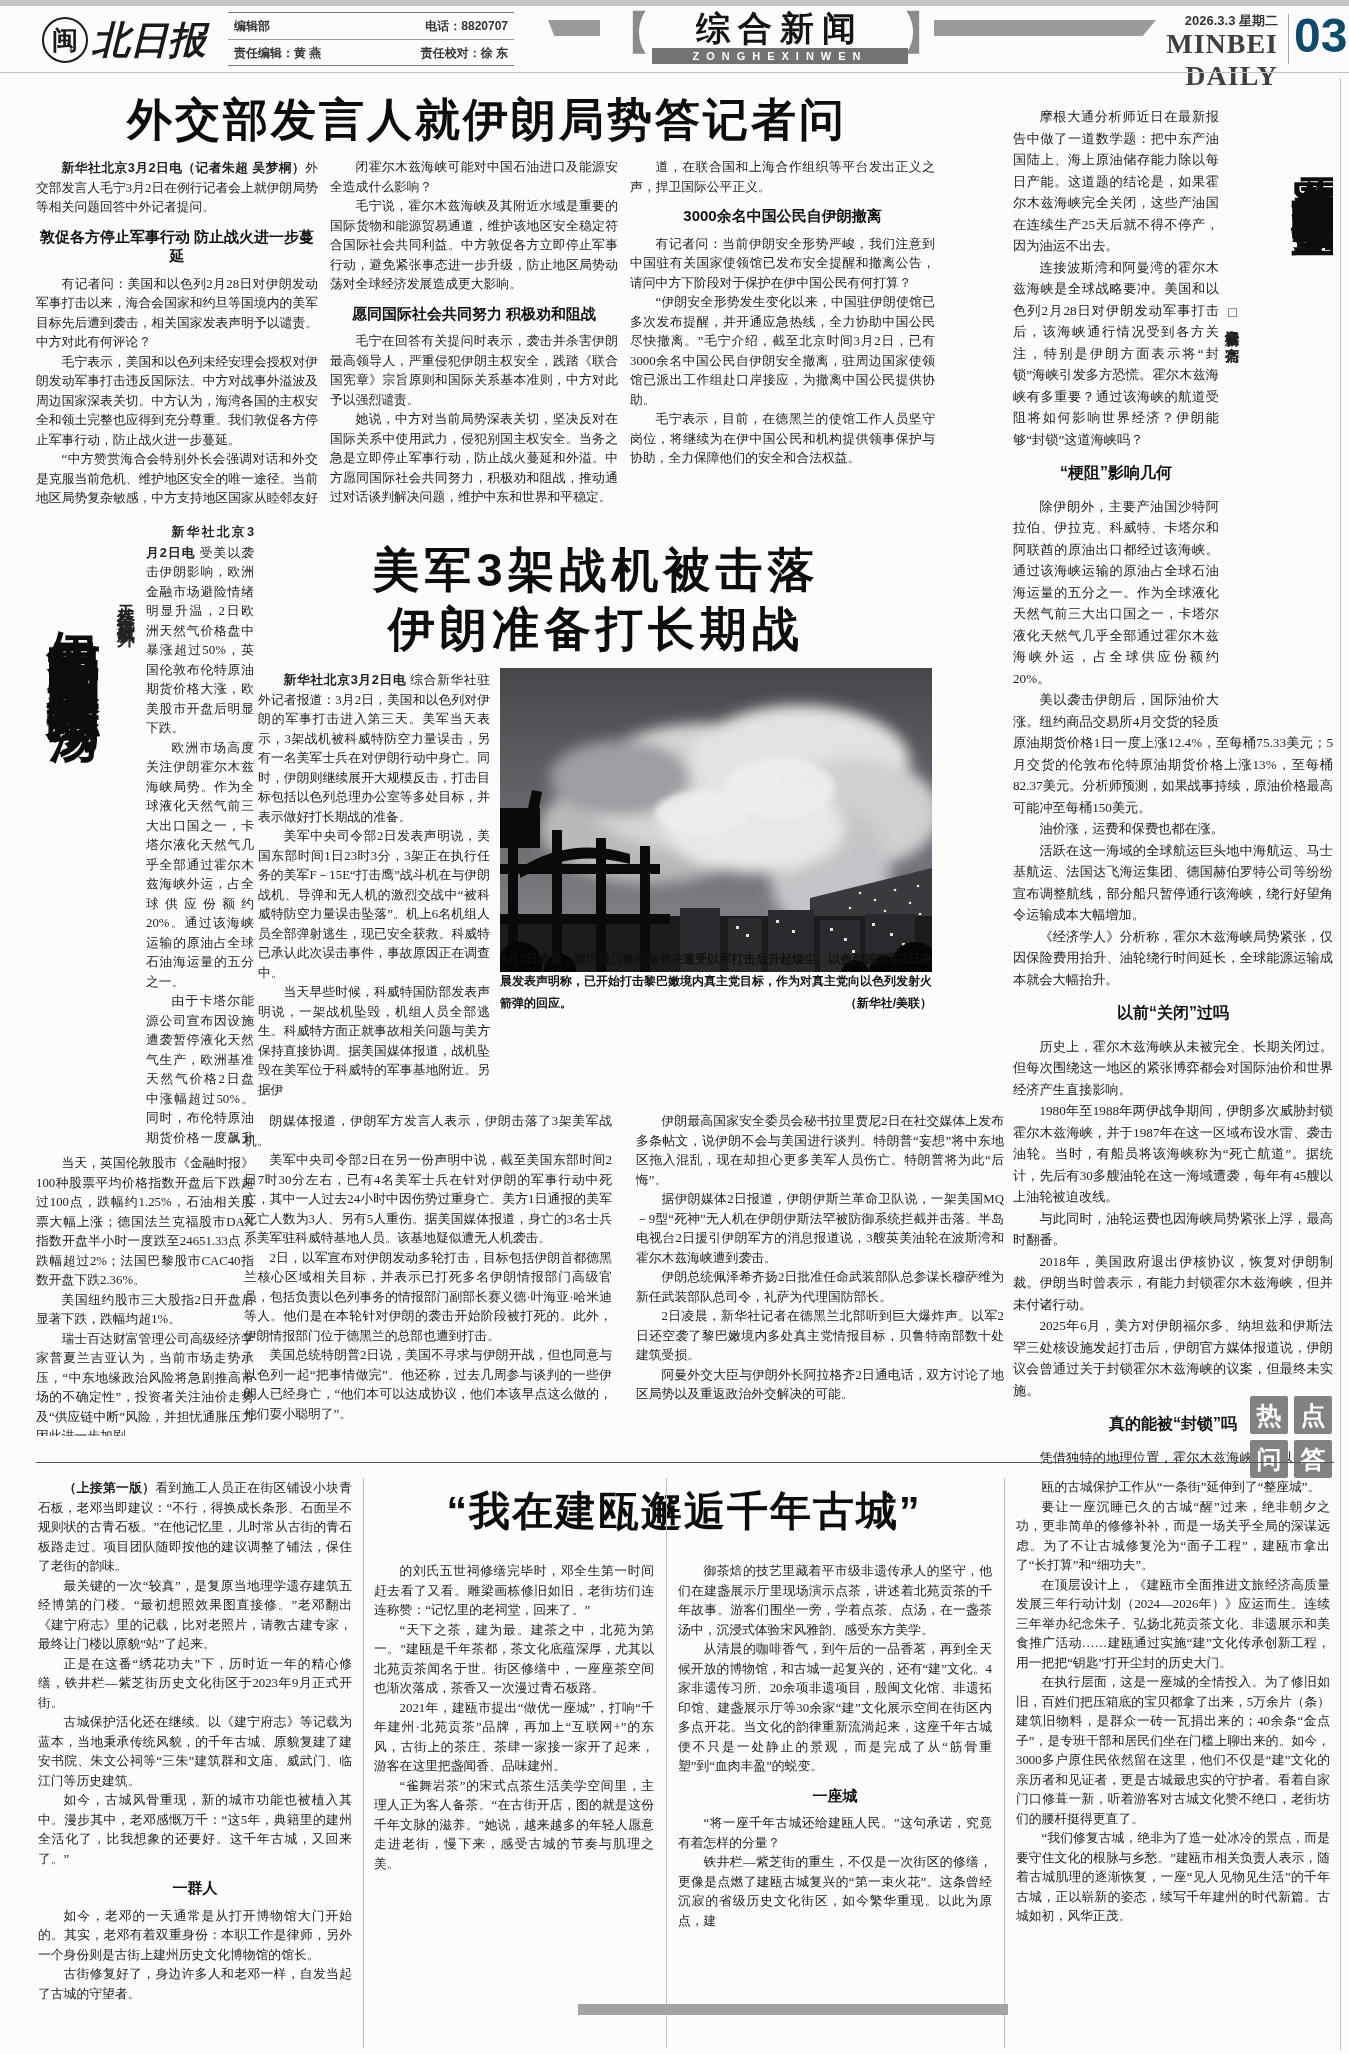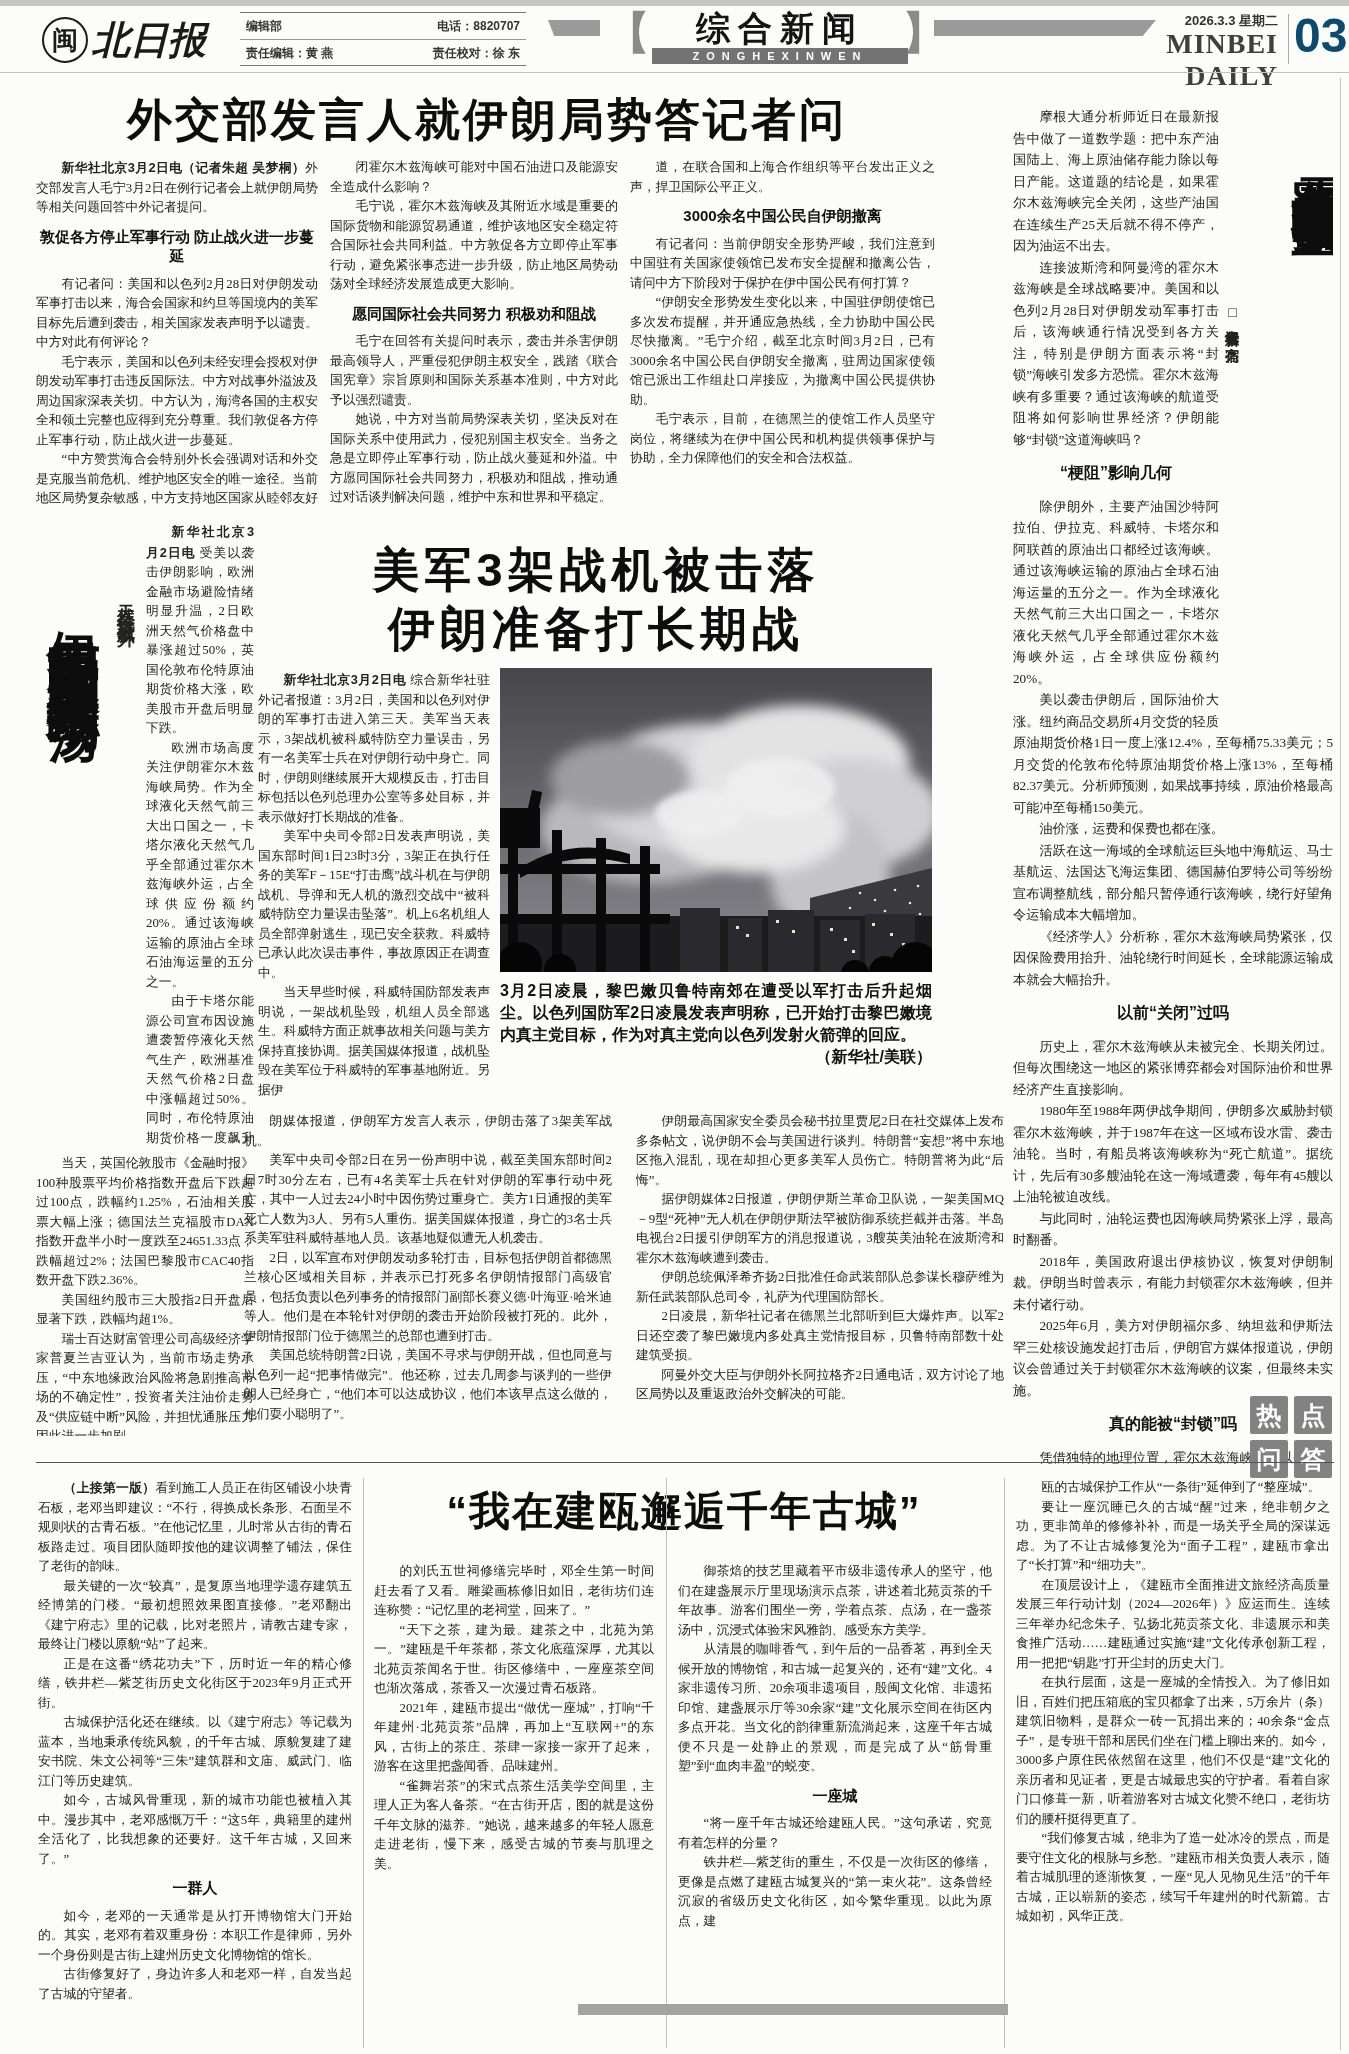--- a/index.html
+++ b/index.html
@@ -7,21 +7,21 @@
         font-family:"Liberation Serif","DejaVu Serif",serif;color:#1d1d1d;}
   .abs{position:absolute;}
   .sans{font-family:"Liberation Sans","DejaVu Sans",sans-serif;}
   
   .topstrip{left:0;top:0;width:1349px;height:6px;background:#c6c6c4;}
   .masthead{left:42px;top:14px;width:180px;height:52px;display:flex;align-items:center;gap:4px;
             font-family:"Liberation Serif",serif;font-weight:bold;font-style:italic;font-size:38px;color:#1a1a1a;}
   .masthead .seal{width:42px;height:42px;border:2.5px solid #1a1a1a;border-radius:50%;display:flex;
                   align-items:center;justify-content:center;font-size:26px;font-style:normal;flex:0 0 auto;}
   .infobox{left:228px;top:12px;width:286px;height:52px;border-top:1px solid #777;border-bottom:1px solid #777;
-           font-size:12px;font-weight:bold;color:#333;margin-left:12px;}
+           font-size:12px;font-weight:bold;color:#333;}
   .infobox .row{display:flex;justify-content:space-between;align-items:center;height:26px;padding:0 6px;}
   .infobox .row+.row{border-top:1px solid #999;}
   .secbar{top:20px;height:16px;background:#9a9a9a;}
   .secbar.l{left:548px;width:52px;clip-path:polygon(0 0,100% 0,100% 100%,12% 100%);}
   .secbar.r{left:934px;width:222px;clip-path:polygon(0 0,100% 0,94% 100%,0 100%);}
   .bracket{top:4px;font-size:44px;color:#8b8b8b;font-weight:bold;}
   .sectitle{left:652px;top:6px;width:256px;text-align:center;font-size:34px;font-weight:bold;
             letter-spacing:8px;color:#141414;}
   .secpinyin{left:652px;top:48px;width:256px;height:16px;background:#737373;color:#fff;
              font-size:11px;font-weight:bold;letter-spacing:7px;text-align:center;line-height:16px;}
@@ -51,22 +51,22 @@
   .strait-body p.subhead{font-size:16px;margin:12px 0;}
   .strait-title{position:absolute;right:2px;top:26px;font-size:56px;letter-spacing:3px;height:586px;}
   .strait-byline{position:absolute;left:2px;top:198px;writing-mode:vertical-rl;text-orientation:upright;
                  font-size:14px;font-weight:bold;color:#222;height:220px;}
   .badge{left:1250px;top:1396px;width:86px;display:grid;grid-template-columns:38px 38px;gap:6px;}
   .badge span{width:38px;height:38px;background:#828282;color:#fff;font-size:25px;font-weight:bold;
               display:flex;align-items:center;justify-content:center;border-radius:2px;
               font-family:"Liberation Sans",sans-serif;}
   
   .photo{left:500px;top:668px;width:432px;height:304px;background:#555;}
-  .caption{left:500px;top:980px;width:432px;font-family:"Liberation Sans",sans-serif;font-weight:bold;
-           font-size:16px;line-height:22px;text-align:justify;color:#111;}
+  .caption{left:500px;top:948px;width:432px;font-family:"Liberation Sans",sans-serif;font-weight:bold;
+           font-size:12px;line-height:22px;text-align:justify;color:#111;}
   .caption .credit{float:right;}
   .vrule{width:1px;background:#c0c0be;}
   .botrule{left:36px;top:1462px;width:1298px;height:1px;background:#555;}
   .graybar{left:578px;top:2004px;width:430px;height:11px;background:#a3a3a1;}
   .rightedge{left:1340px;top:78px;width:1px;height:1972px;background:#c4c4c2;}
   .ancient .subhead{font-size:17px;}
 </style>
 </head>
 <body>
 

